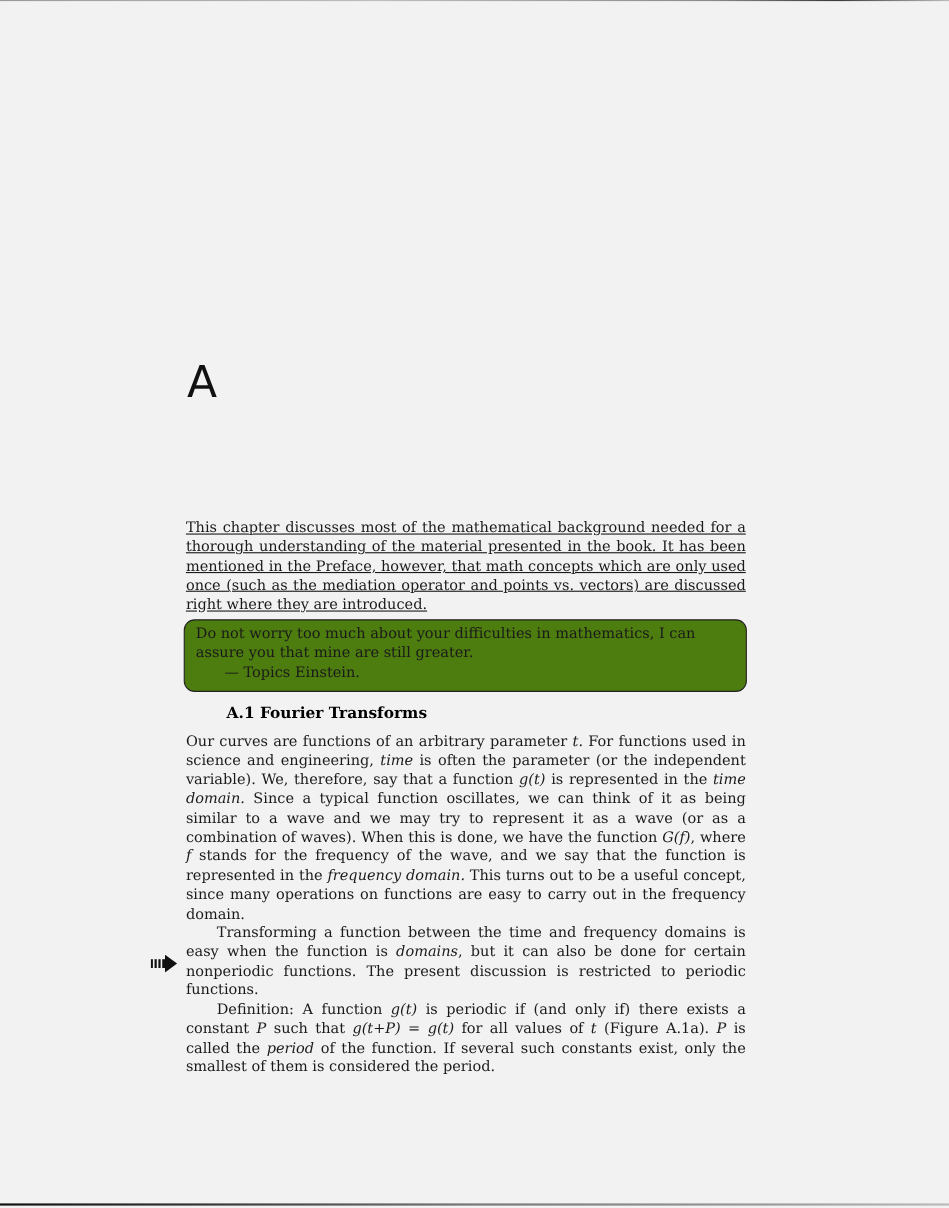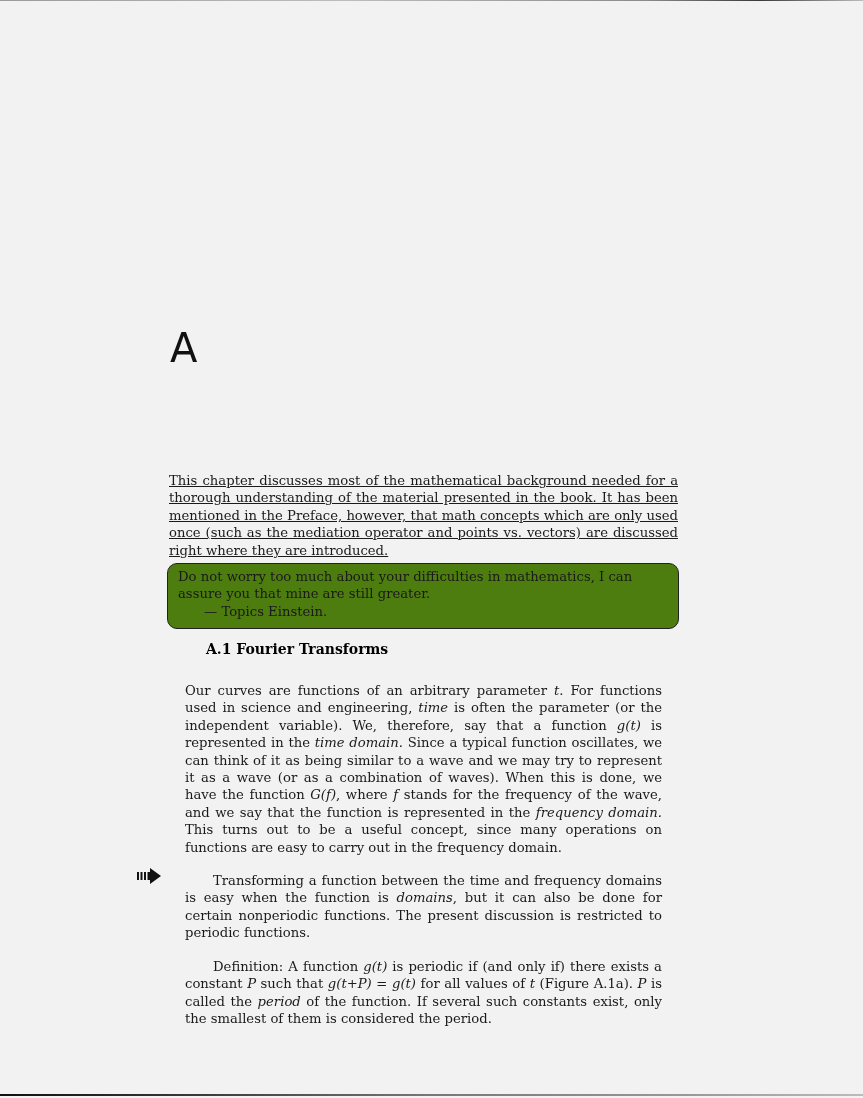--- a/index.html
+++ b/index.html
@@ -48,21 +48,21 @@
     .quote-text { text-align: left; }
     .quote-author { padding-left: 26px; }
     .section-heading {
       position: absolute; left: 169px; top: 641px;
       font-family: "DejaVu Serif", serif; font-weight: bold;
       font-size: 14px; color: #000000; margin-left: 37px;
     }
     .section-body {
       position: absolute; left: 169px; top: 666px; width: 509px;
     }
-    .section-body p { margin: 16px; }
+    .section-body p { margin: 0; }
     .indent { text-indent: 28px; }
     em, .math { font-style: italic; }
     .margin-arrow {
       position: absolute; left: 137px; top: 868px;
       width: 26px; height: 16px;
     }
     .para-def { position: relative; }
     b { font-weight: normal; }
   </style>
 </head>

